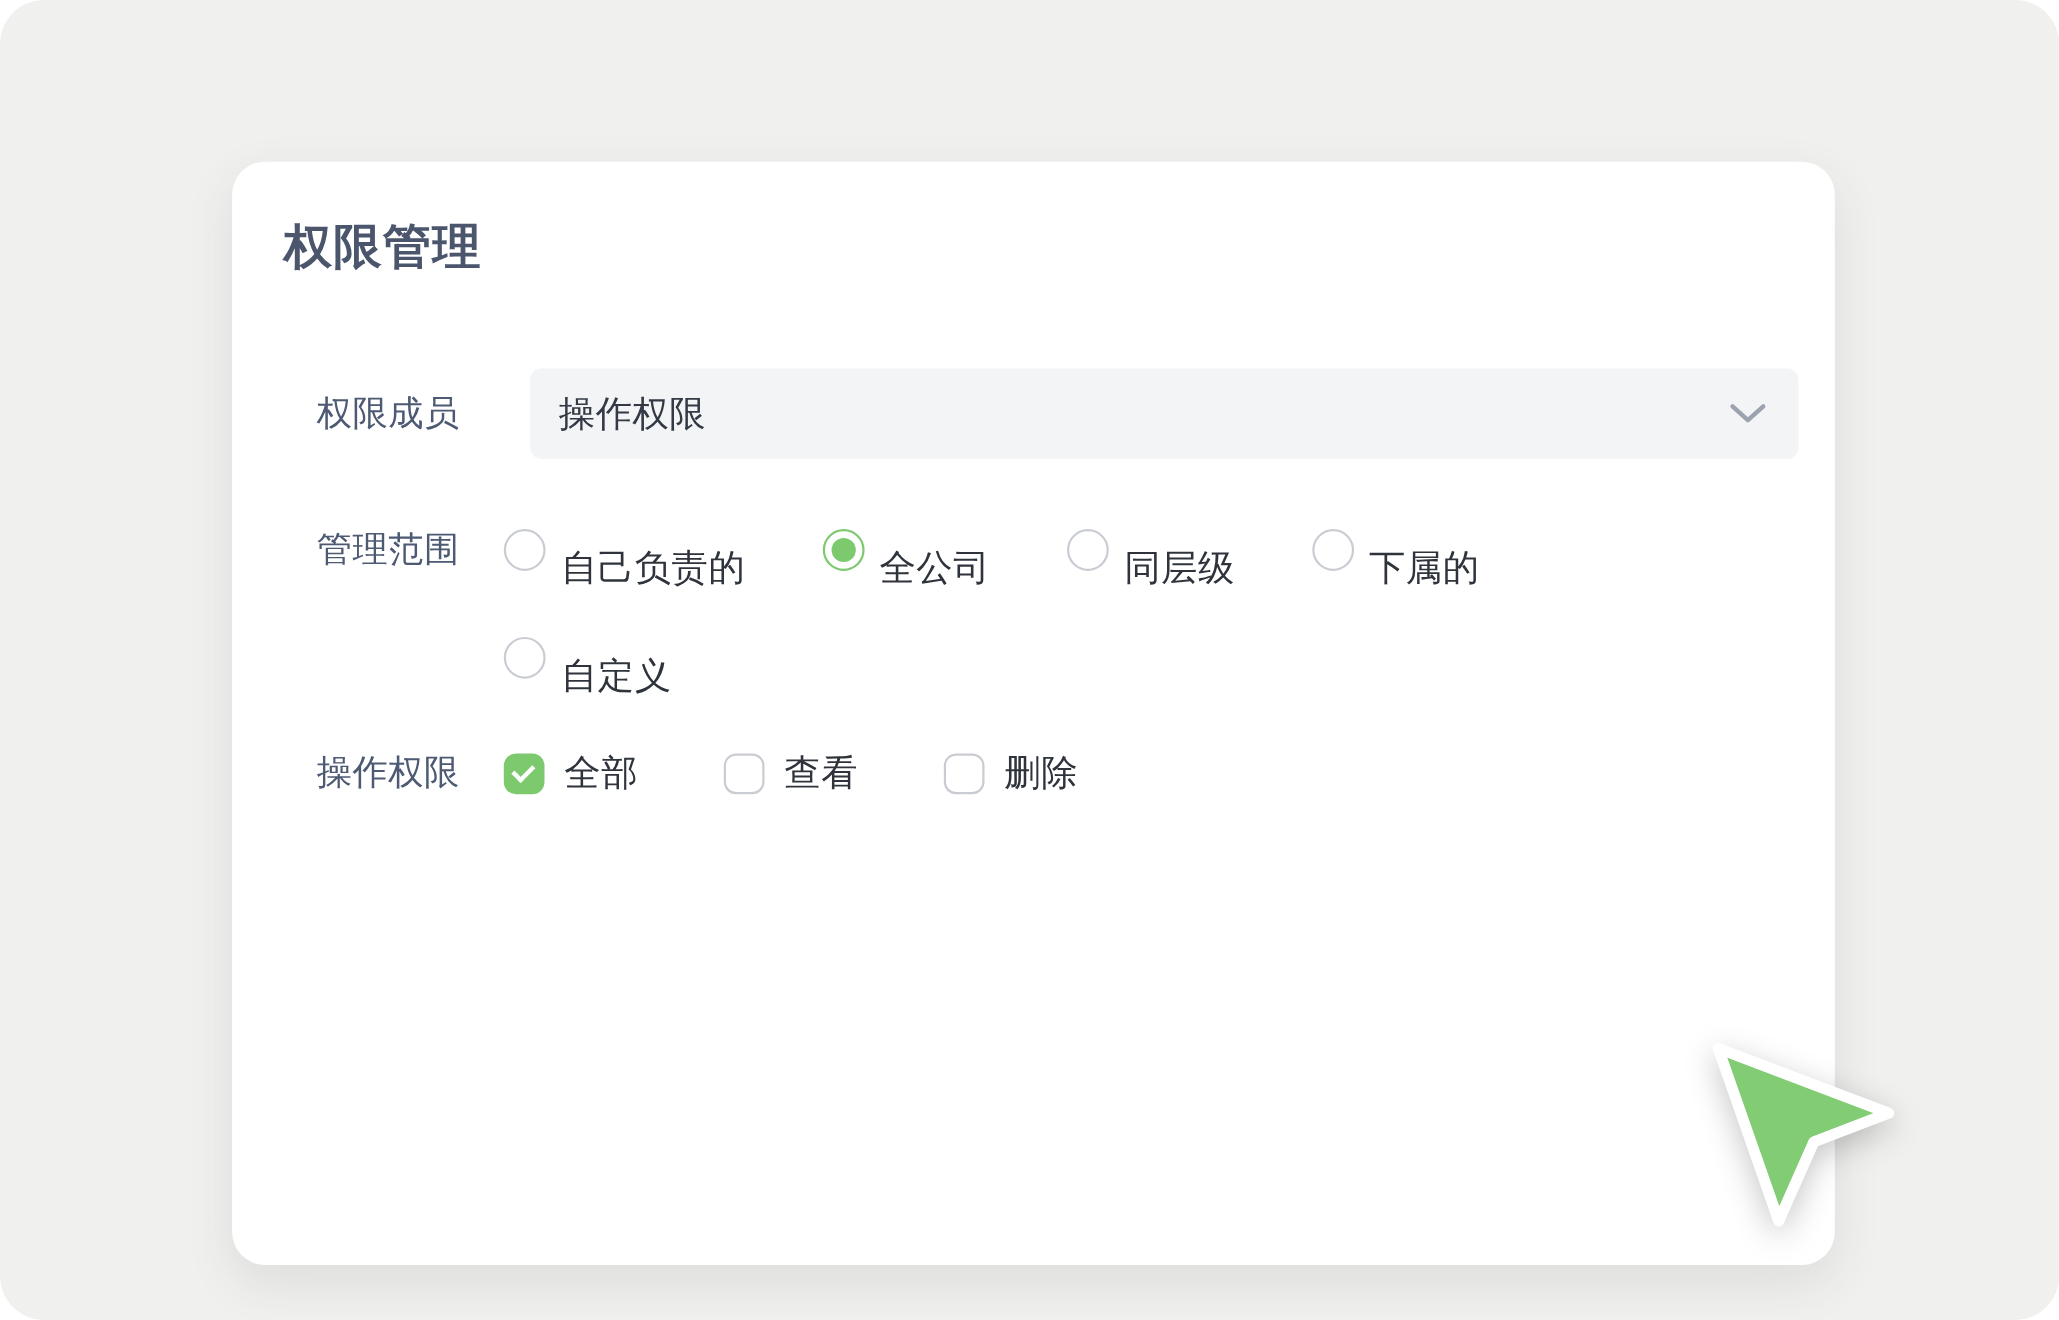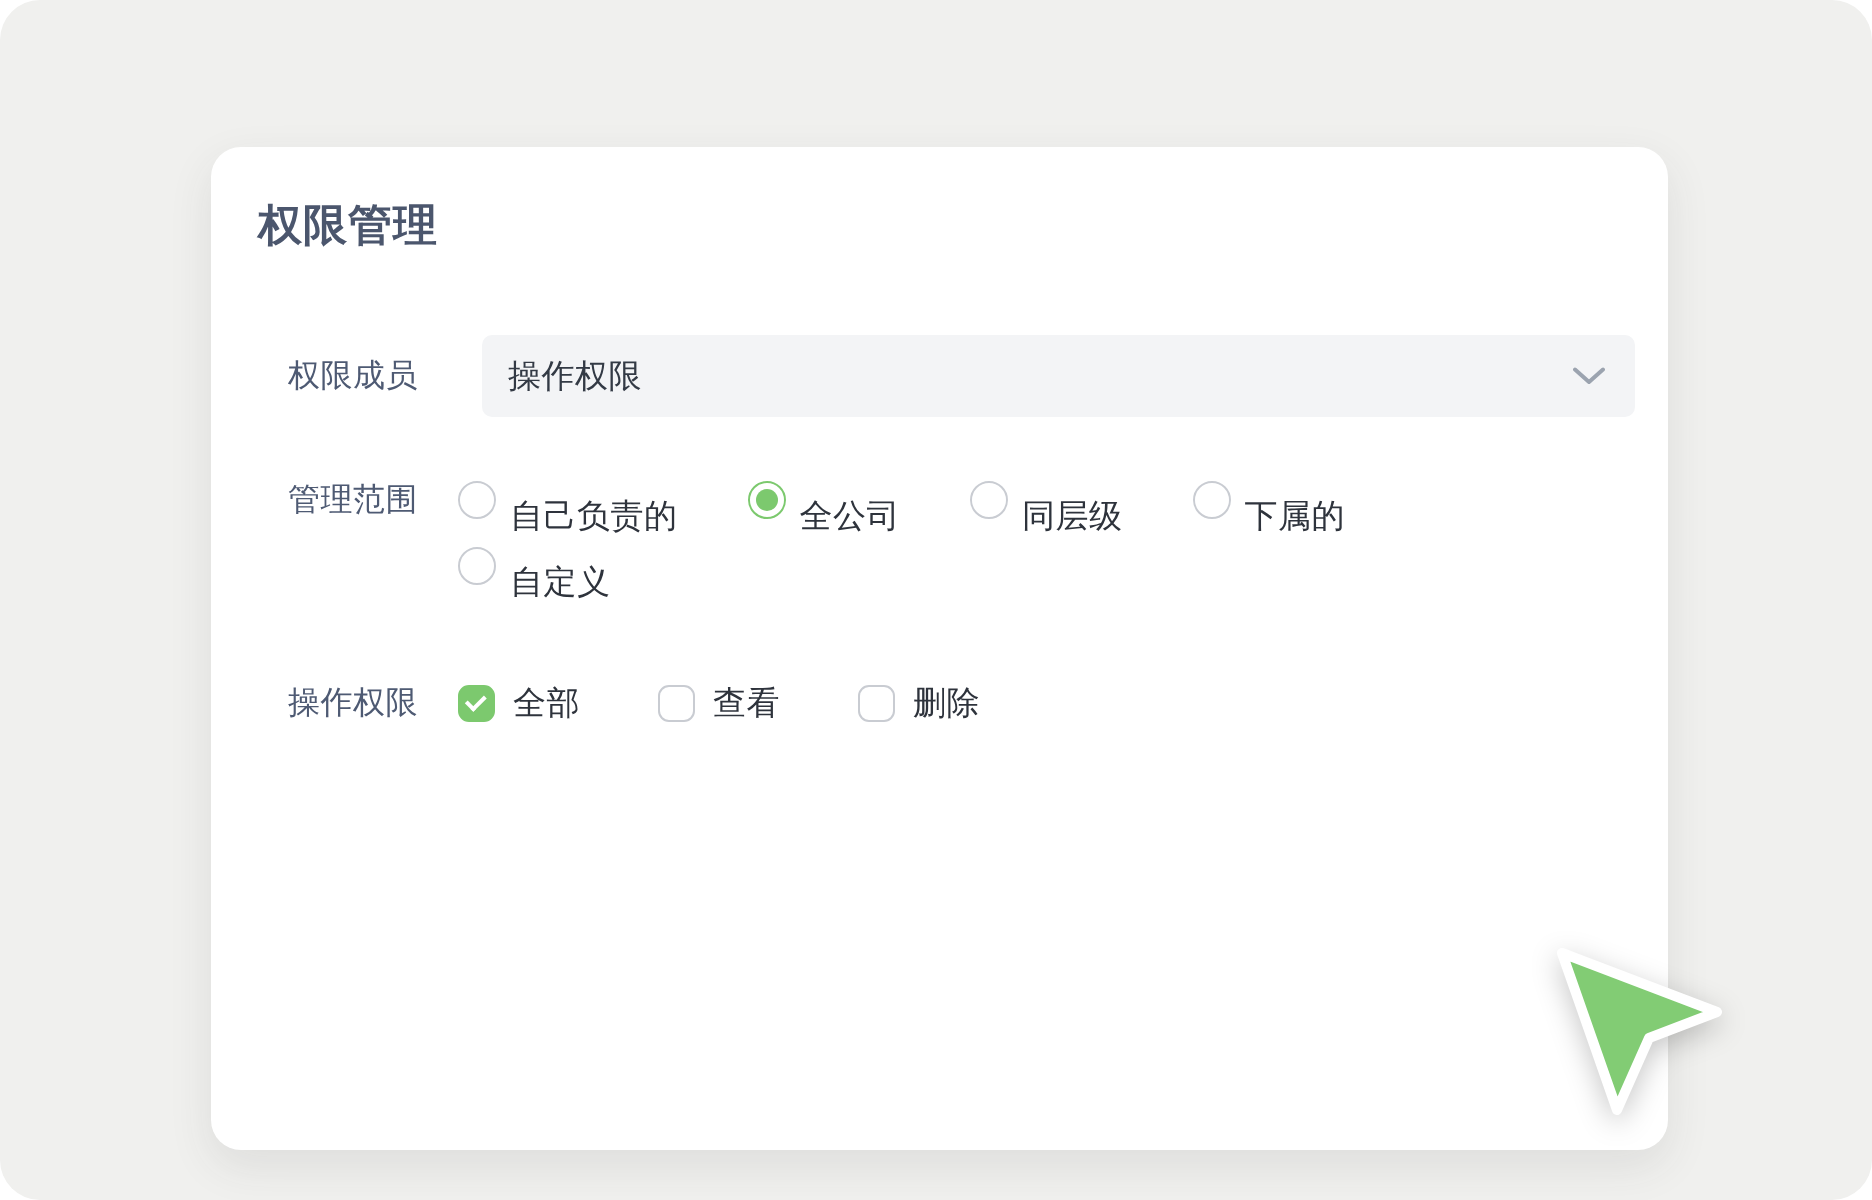--- a/index.html
+++ b/index.html
@@ -47,21 +47,21 @@
     display: flex; align-items: center;
   }
   .field-label {
     width: 170px; flex: 0 0 170px;
     font-size: 32px;
     color: var(--label-text);
     letter-spacing: 0.5px;
   }
   .row-member  { top: 188px; height: 82px; gap: 24px; }
   .row-scope   { top: 334px; height: 38px; }
-  .row-scope2  { top: 400px; height: 38px; }
+  .row-scope2  { top: 432px; height: 38px; }
   .row-actions { top: 537px; height: 38px; }
 
   .select {
     width: 1153px; height: 82px;
     background: var(--select-bg);
     border-radius: 10px;
     display: flex; align-items: center; justify-content: space-between;
     padding: 0 30px 0 26px;
     cursor: pointer;
   }

